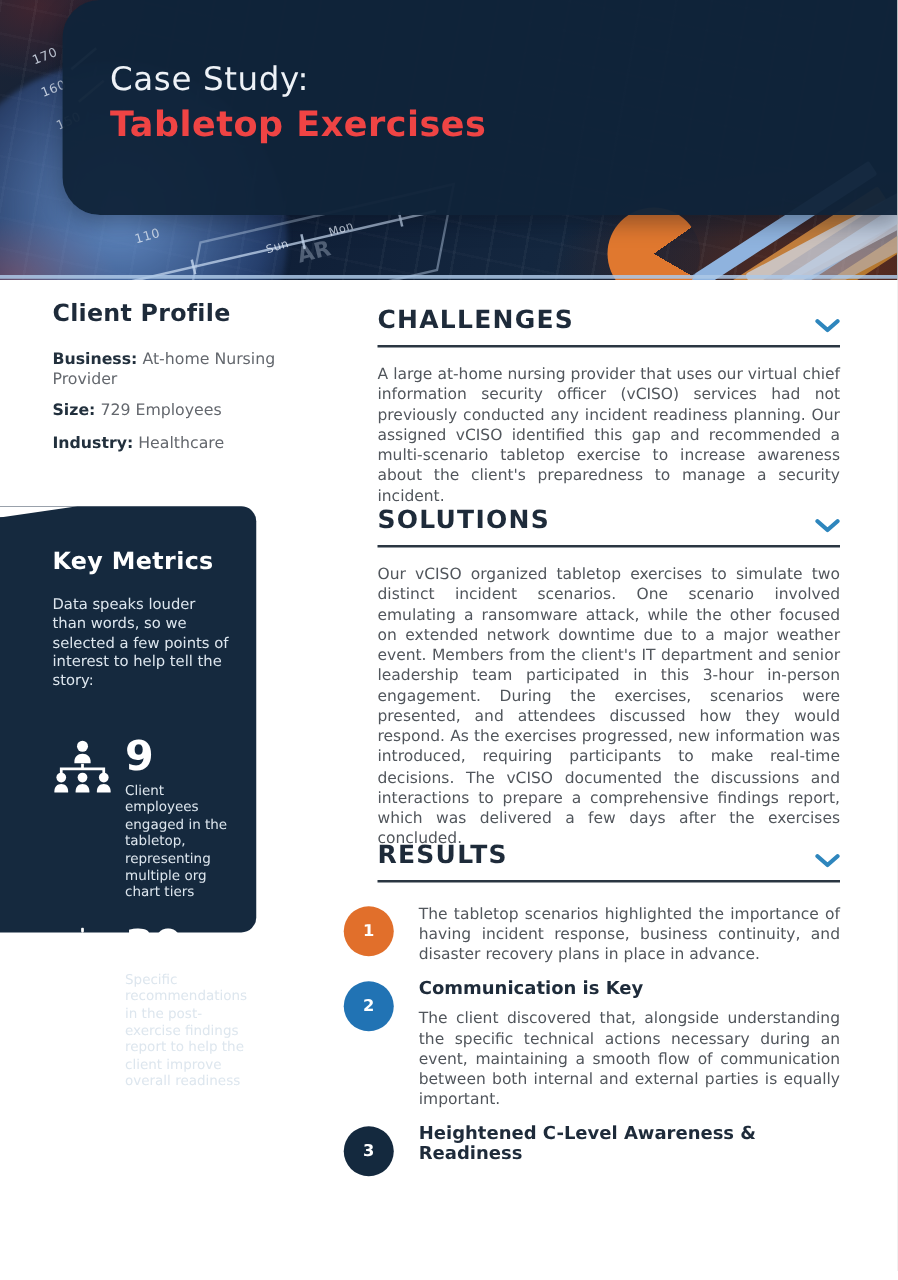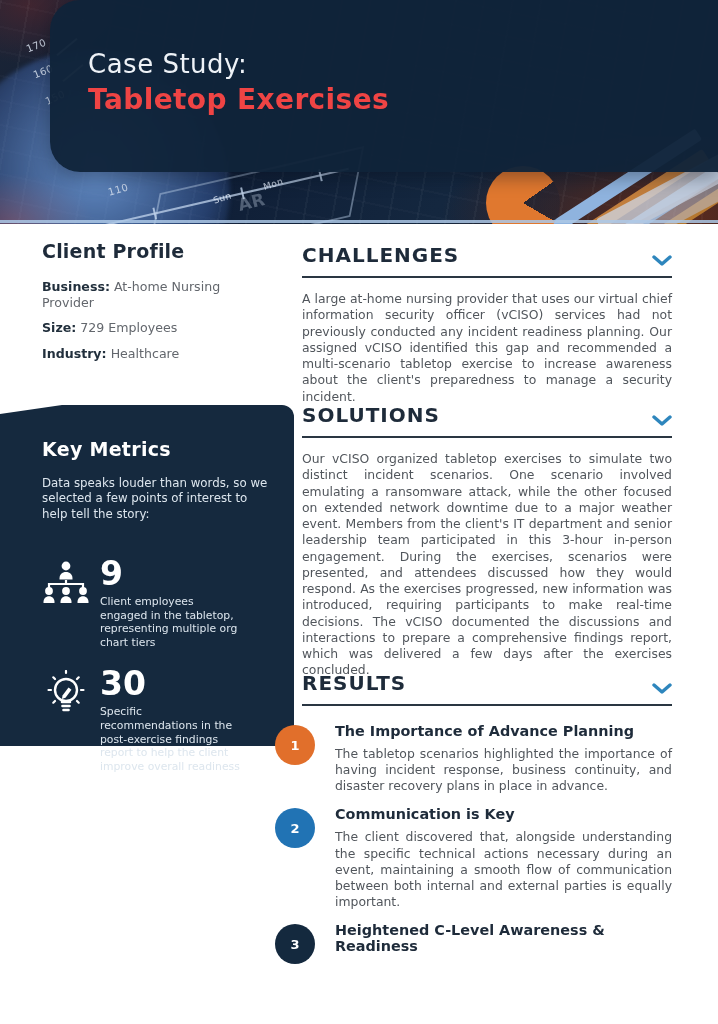--- a/index.html
+++ b/index.html
@@ -64,21 +64,21 @@
   .hero-kicker { font-size:26px; font-weight:400; color:#eef2f7; letter-spacing:.5px; line-height:1.15; }
   .hero-title  { font-size:28px; font-weight:800; color:#ef4444; letter-spacing:.4px; line-height:1.2; margin-top:3px; }
 
   
   .client-profile { position:absolute; left:42px; top:240px; width:228px; }
   .client-profile h2 { font-size:19px; font-weight:700; color:#1e2b3a; letter-spacing:.2px; margin-bottom:17px; }
   .cp-row { font-size:12.6px; line-height:1.25; color:#63676d; margin-bottom:10px; }
   .cp-row b { color:#22303d; font-weight:700; }
 
   
-  .key-metrics { position:absolute; left:0; top:405px; width:294px; height:341px;
+  .key-metrics { position:absolute; left:0; top:405px; width:205px; height:341px;
     background:#15293e; border-radius:0 12px 12px 0; padding:33px 20px 0 42px; }
   .key-metrics::before { content:""; position:absolute; left:0; top:0; width:62px; height:9px;
     background:#ffffff; clip-path:polygon(0 0, 100% 0, 0 100%); }
   .key-metrics h2 { font-size:19px; font-weight:800; color:#ffffff; letter-spacing:.3px; margin-bottom:16px; }
   .km-intro { font-size:11.8px; line-height:1.3; color:#dde6ee; margin-bottom:35px; }
   .metric { display:flex; margin-bottom:18px; }
   .m-icon { flex:0 0 58px; padding-top:3px; }
   .m-num { font-size:33px; font-weight:800; color:#ffffff; line-height:1; margin-bottom:5px; }
   .m-desc { font-size:10.8px; line-height:1.26; color:#dde6ee; max-width:142px; }
 
@@ -237,21 +237,20 @@
           </svg>
       </span>
     </div>
     <hr class="sec-rule">
   </section>
 
   <div class="results-list">
     <div class="result r-1">
       <div class="r-num">1</div>
       <div class="r-text">
-        <div class="r-title">The Importance of Advance Planning</div>
         <div class="r-body">The tabletop scenarios highlighted the importance of having incident response, business continuity, and disaster recovery plans in place in advance.</div>
       </div>
     </div>
     <div class="result r-2">
       <div class="r-num">2</div>
       <div class="r-text">
         <div class="r-title">Communication is Key</div>
         <div class="r-body">The client discovered that, alongside understanding the specific technical actions necessary during an event, maintaining a smooth flow of communication between both internal and external parties is equally important.</div>
       </div>
     </div>

